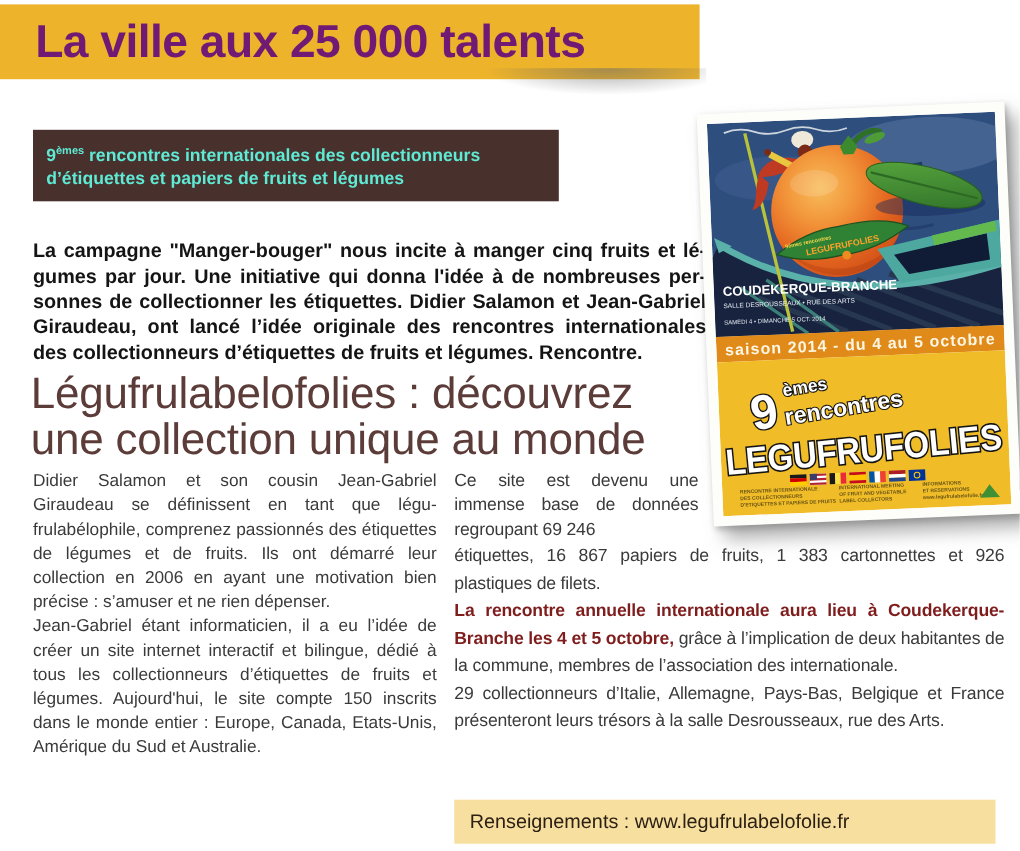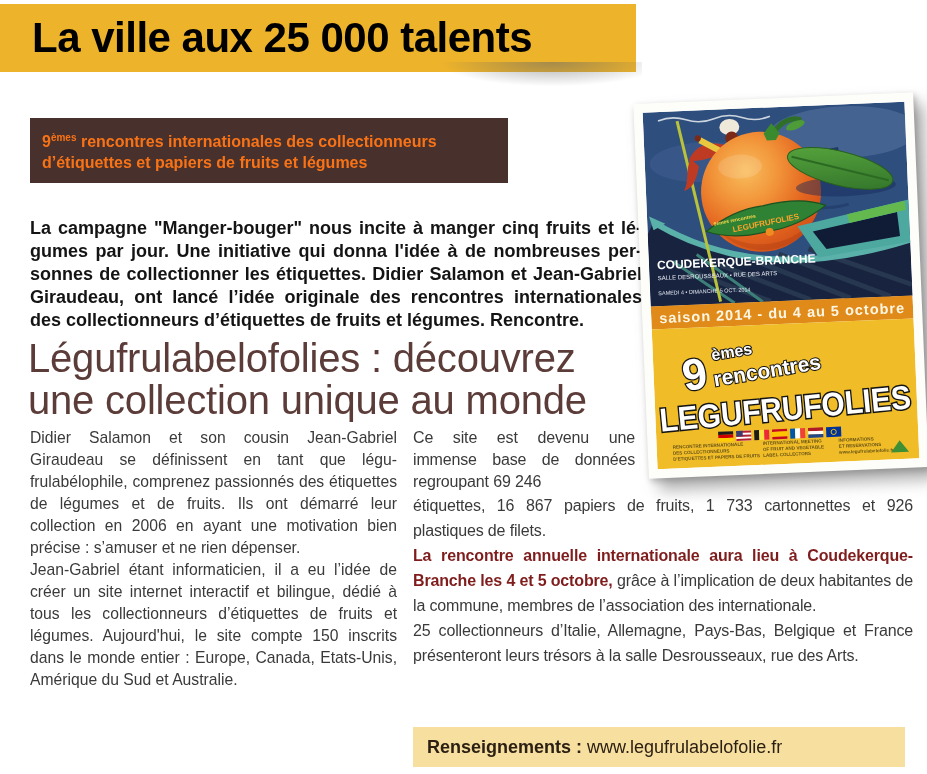--- a/index.html
+++ b/index.html
@@ -4,33 +4,33 @@
 <style>
   html,body{margin:0;padding:0;}
   body{
     width:927px;height:774px;position:relative;overflow:hidden;
     background:#ffffff;
     font-family:"Liberation Sans", sans-serif;
   }
   
   .top-banner{
     position:absolute;left:0;top:4px;width:636px;height:68px;
-    background:#edb32a;color:#000000;
+    background:#edb32a;color:#701a75;
     font-weight:bold;font-size:42px;line-height:68px;
     padding-left:32px;box-sizing:border-box;letter-spacing:-0.5px;
     white-space:nowrap;
   }
   .top-banner .shadow{
     position:absolute;right:-6px;bottom:-14px;width:200px;height:24px;
     background:radial-gradient(ellipse at 55% 0%, rgba(105,105,105,.55), rgba(105,105,105,0) 72%);
   }
   
   .sub-banner{
     position:absolute;left:30px;top:118px;width:478px;box-sizing:border-box;
-    background:#48312d;color:#f97316;
+    background:#48312d;color:#5eead4;
     font-weight:bold;font-size:16px;line-height:21px;
     padding:9px 12px 10px;
   }
   .sub-banner sup{font-size:10px;}
   
   .intro{
     position:absolute;left:30px;top:199px;width:612px;
     font-weight:bold;font-size:18px;line-height:23px;color:#141414;
     text-align:justify;
   }
@@ -51,21 +51,21 @@
   .col-right .narrow{width:222px;line-height:22px;}
   .col-right .wide{line-height:25px;}
   .b{font-weight:bold;color:#7f1d1d;}
   
   .info-banner{
     position:absolute;left:413px;top:727px;width:492px;height:40px;
     background:#f7dfa0;color:#2b2013;
     font-size:18px;line-height:40px;padding-left:14px;box-sizing:border-box;
     white-space:nowrap;
   }
-  .info-banner .label{font-weight:bold;}
+  .info-banner .label{font-weight:normal;}
   
   .poster{
     position:absolute;left:641px;top:98px;width:280px;height:375px;
     background:#fdfdfa;padding:9px;box-sizing:border-box;
     transform:rotate(-2.4deg);
     box-shadow:10px 12px 16px rgba(110,110,110,.55), 2px 3px 6px rgba(0,0,0,.25);
   }
   .poster svg{display:block;}
 </style>
 </head>
@@ -84,23 +84,23 @@
 
 <h1 class="headline" style="margin:0;font-weight:normal;">Légufrulabelofolies : découvrez une collection unique au monde</h1>
 
 <div class="col-left">
   <div>Didier Salamon et son cousin Jean-Gabriel Giraudeau se définissent en tant que légu­frulabélophile, comprenez passionnés des étiquettes de légumes et de fruits. Ils ont dé­marré leur collection en 2006 en ayant une motivation bien précise : s’amuser et ne rien dépenser.</div>
   <div>Jean-Gabriel étant informaticien, il a eu l’idée de créer un site internet interactif et bilingue, dédié à tous les collectionneurs d’étiquettes de fruits et légumes. Aujourd'hui, le site compte 150 inscrits dans le monde entier : Europe, Canada, Etats-Unis, Amérique du Sud et Australie.</div>
 </div>
 
 <div class="col-right">
   <div class="narrow">Ce site est devenu une immense base de don­nées regroupant 69 246</div>
-  <div class="wide">étiquettes, 16 867 papiers de fruits, 1 733 cartonnettes et 926 plastiques de filets.</div>
+  <div class="wide">étiquettes, 16 867 papiers de fruits, 1 383 cartonnettes et 926 plastiques de filets.</div>
   <div class="wide"><span class="b">La rencontre annuelle internationale aura lieu à Coude­kerque-Branche les 4 et 5 octobre,</span><span> grâce à l’implication de deux habitantes de la commune, membres de l’association des internationale.</span></div>
-  <div class="wide">25 collectionneurs d’Italie, Allemagne, Pays-Bas, Belgique et France présenteront leurs trésors à la salle Desrousseaux, rue des Arts.</div>
+  <div class="wide">29 collectionneurs d’Italie, Allemagne, Pays-Bas, Belgique et France présenteront leurs trésors à la salle Desrousseaux, rue des Arts.</div>
 </div>
 
 <div class="info-banner">
   <span class="label">Renseignements :</span>
   <span class="url">www.legufrulabelofolie.fr</span>
 </div>
 
 <div class="poster">
 <svg width="262" height="357" viewBox="0 0 262 357">
   <defs>

